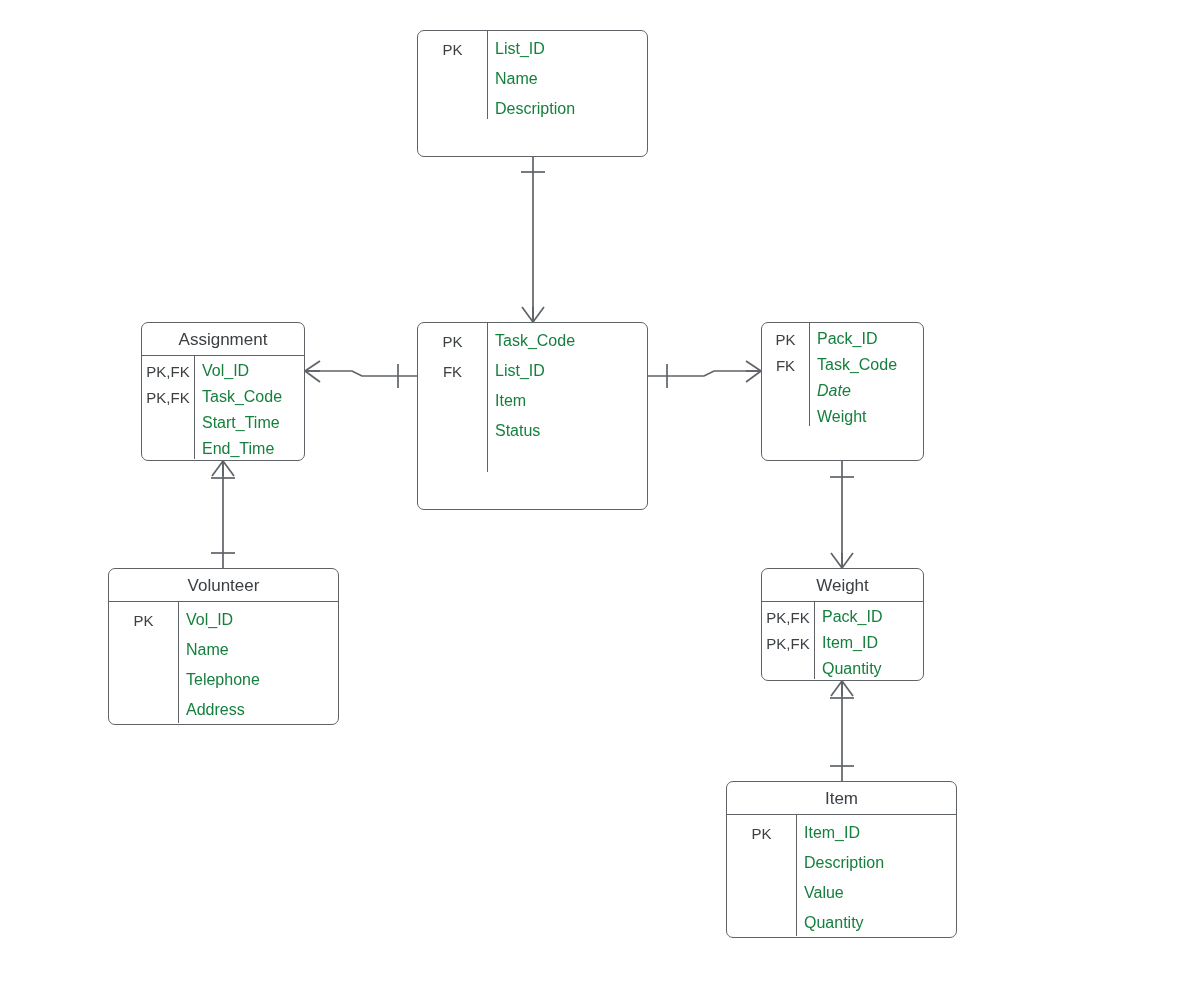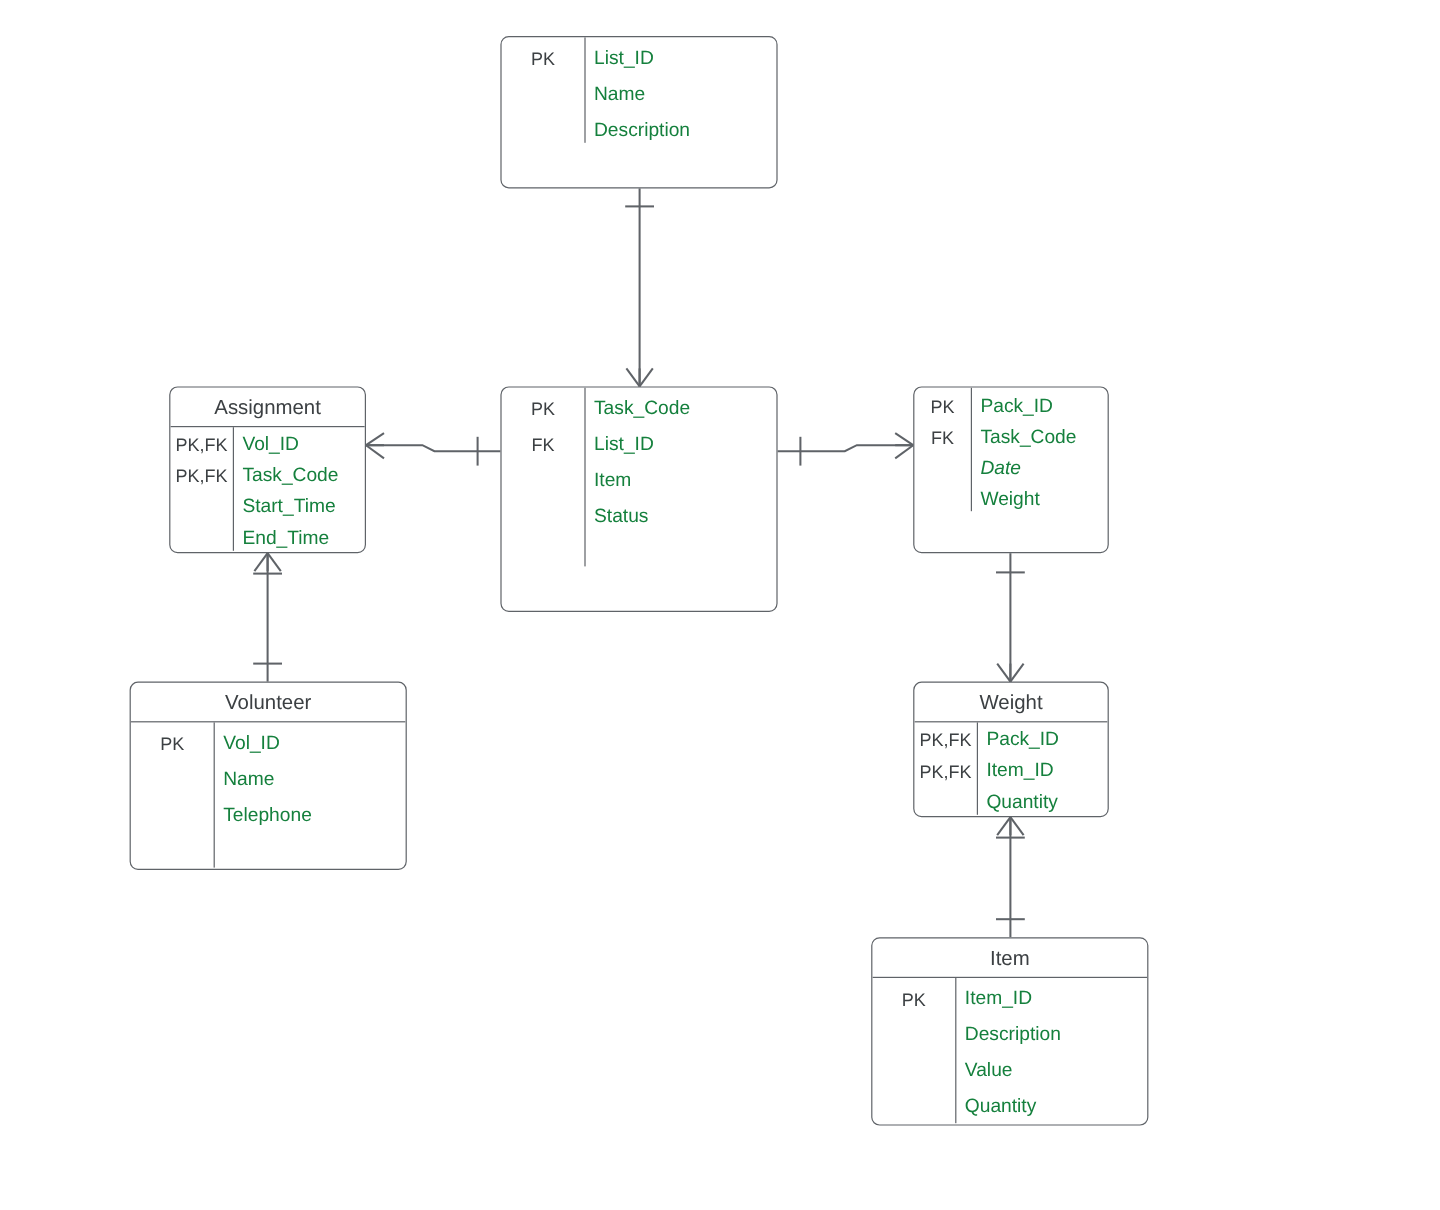--- a/index.html
+++ b/index.html
@@ -230,20 +230,24 @@
           <span class="attr-name" style="padding-left: 8px;">Vol_ID</span>
         </div>
         <div class="attr-row" style="height: 30px;">
           <span class="attr-key" style="width: 69px;"></span>
           <span class="attr-name" style="padding-left: 8px;">Name</span>
         </div>
         <div class="attr-row" style="height: 30px;">
           <span class="attr-key" style="width: 69px;"></span>
           <span class="attr-name" style="padding-left: 8px;">Telephone</span>
         </div>
+        <div class="attr-row" style="height: 30px;">
+          <span class="attr-key" style="width: 69px;"></span>
+          <span class="attr-name" style="padding-left: 8px;">Address</span>
+        </div>
       </div>
     </div>
     <div class="entity" style="left: 761px; top: 568px; width: 163px; height: 113px;">
       <div class="entity-title" style="height: 33px;">Weight</div>
       <div class="entity-body" style="height: 76.8px; padding-top: 2px;">
         <div class="col-divider" style="left: 52px;"></div>
         <div class="attr-row" style="height: 26px;">
           <span class="attr-key" style="width: 52px;">PK,FK</span>
           <span class="attr-name" style="padding-left: 8px;">Pack_ID</span>
         </div>

